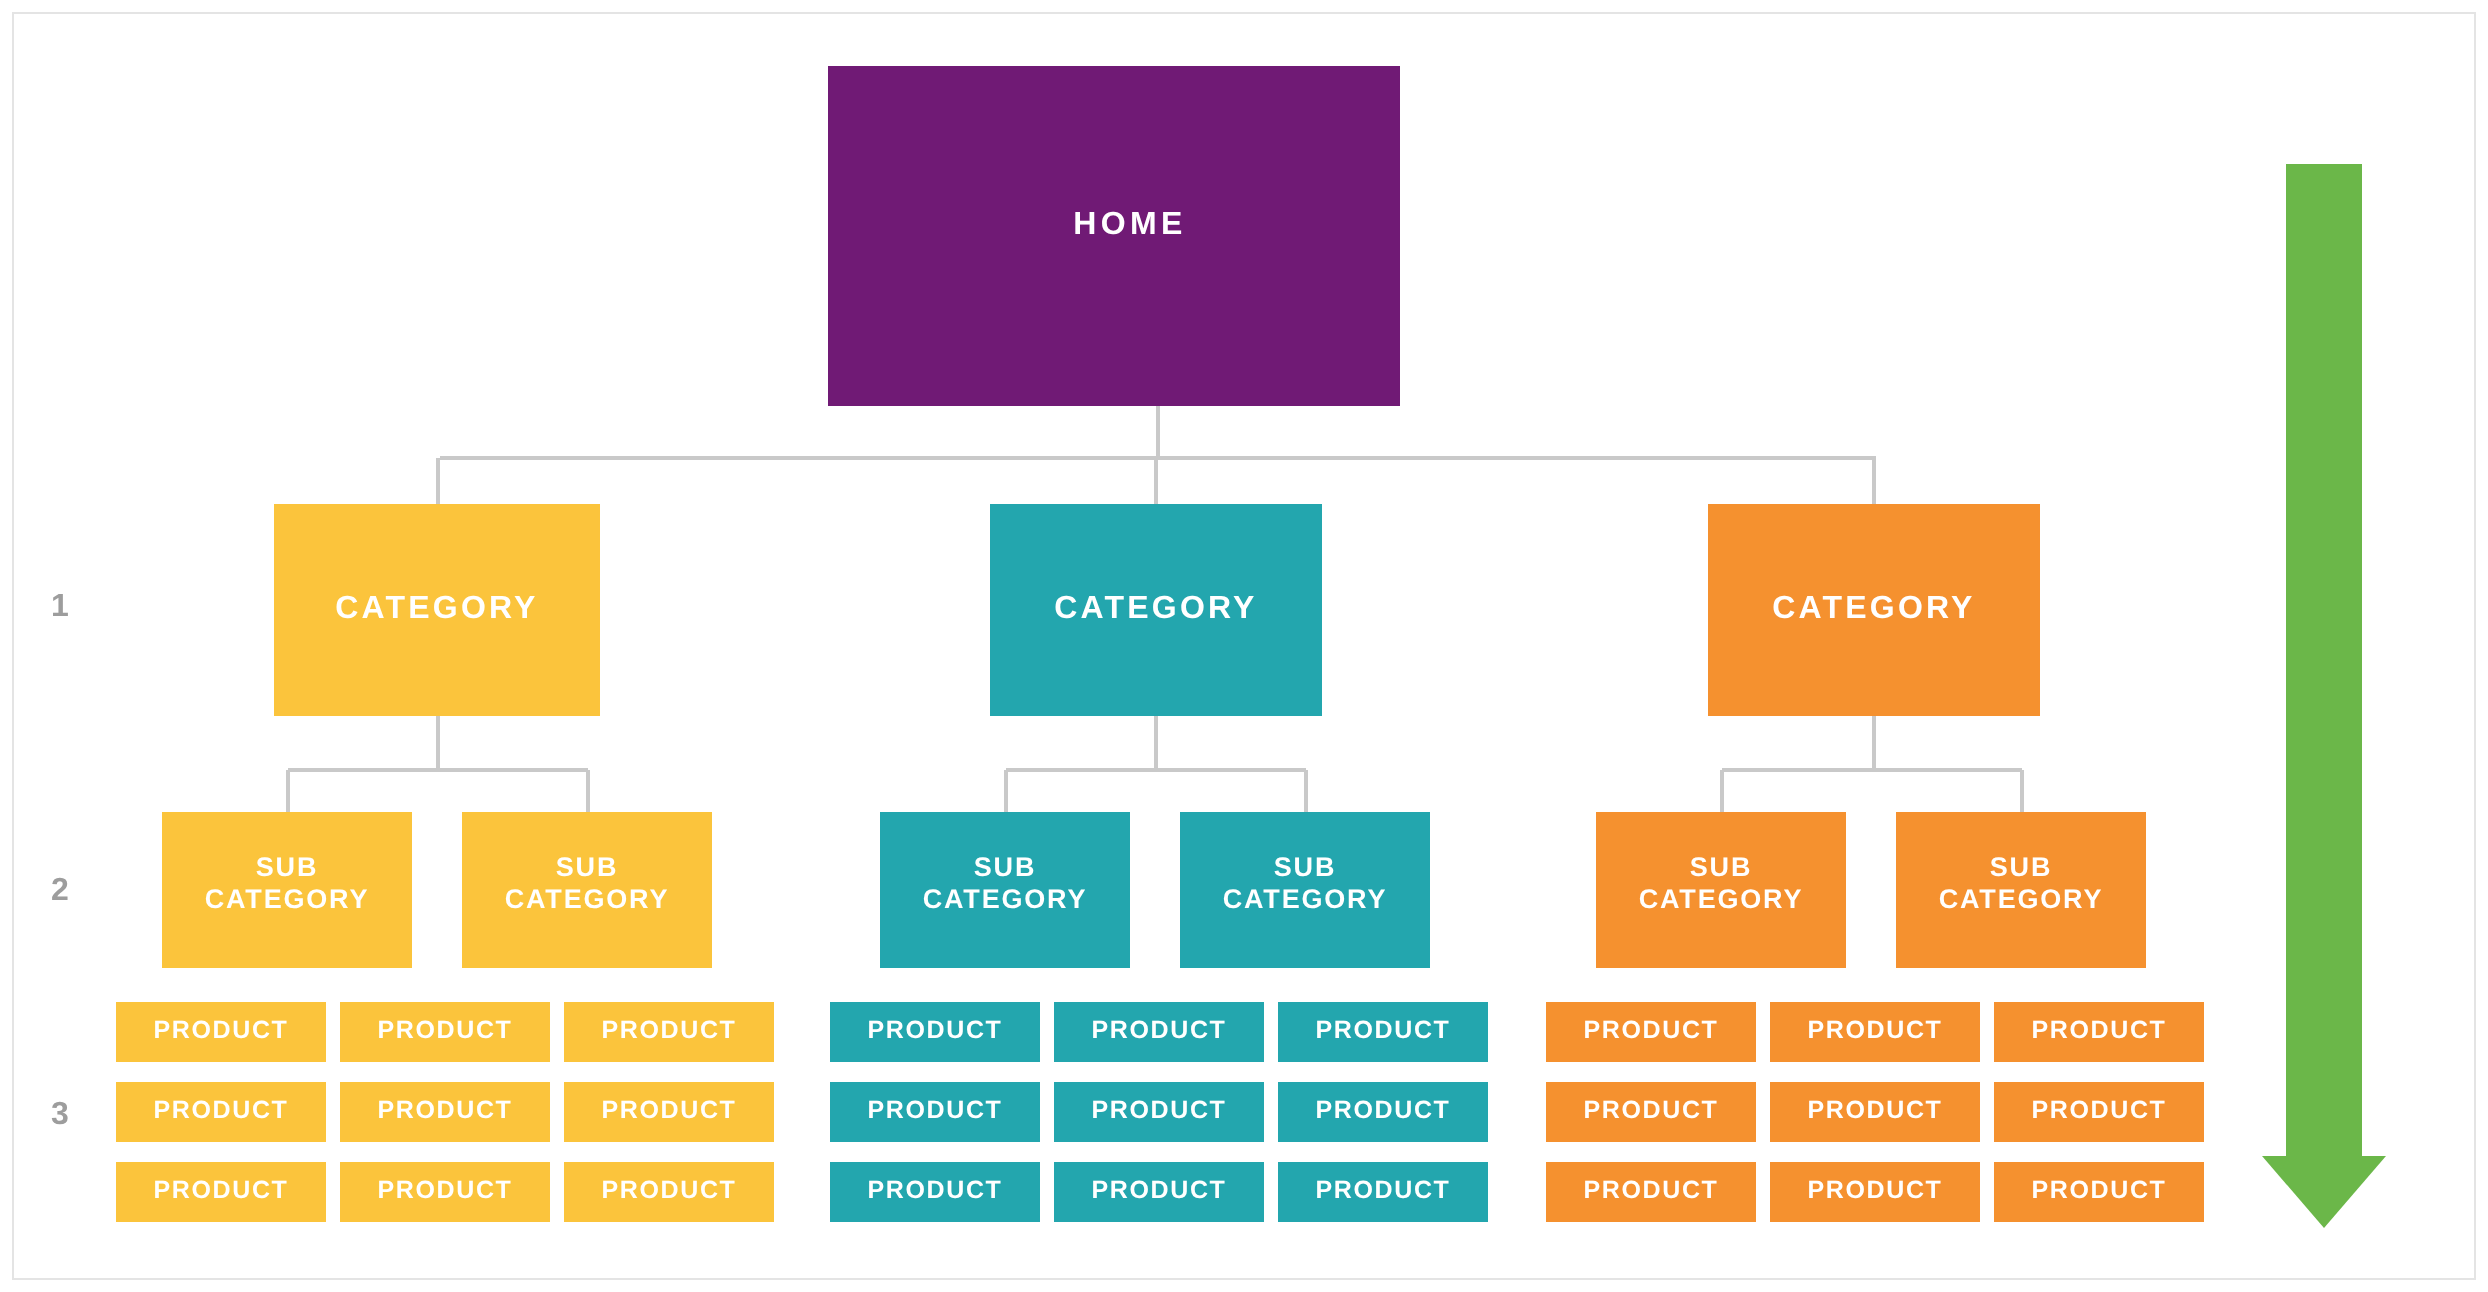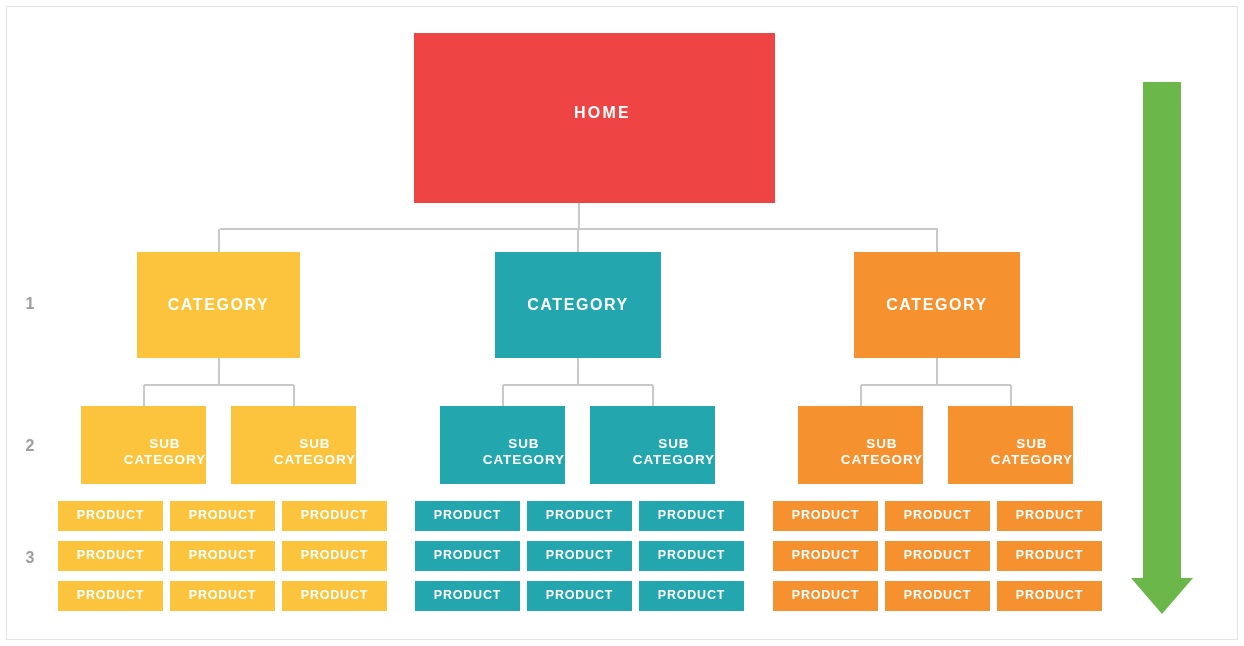--- a/index.html
+++ b/index.html
@@ -64,22 +64,21 @@
     padding-top: 70px;
   }
   .node-category {
     font-size: 16px;
     letter-spacing: 1.6px;
   }
   .node-subcategory {
     font-size: 13.5px;
     letter-spacing: 0.9px;
     align-items: flex-start;
-    padding-top: 30px;
-    justify-content: flex-end;
+    padding-top: 20px;
   }
   .node-product {
     font-size: 12.5px;
     letter-spacing: 0.8px;
   }
 
   
   .level-num {
     position: absolute;
     color: #9d9d9d;
@@ -150,21 +149,21 @@
       <div class="line-v" style="left: 859.5px; top: 385px; height: 21px; background: rgb(201, 201, 201);"></div>
       <div class="line-v" style="left: 1009.5px; top: 385px; height: 21px; background: rgb(201, 201, 201);"></div>
     </div>
 
   <div id="level-markers">
       <div class="level-num" style="left: 18px; top: 295px; color: rgb(157, 157, 157);">1</div>
       <div class="level-num" style="left: 18px; top: 437px; color: rgb(157, 157, 157);">2</div>
       <div class="level-num" style="left: 18px; top: 549px; color: rgb(157, 157, 157);">3</div>
     </div>
 
-  <div class="node node-home" id="home-node" style="left: 414px; top: 33px; width: 361px; height: 170px; background: #ef4444; padding-left: 16px;">HOME</div>
+  <div class="node node-home" id="home-node" style="left: 414px; top: 33px; width: 286px; height: 170px; background: #701a75; padding-left: 16px;">HOME</div>
 
   <div id="nodes">
       <div class="node node-category" style="left: 137px; top: 252px; width: 163px; height: 106px; background: rgb(251, 196, 60); color: rgb(255, 255, 255);">
         <span>CATEGORY</span>
       </div>
       <div class="node node-subcategory" style="left: 81px; top: 406px; width: 125px; height: 78px; background: rgb(251, 196, 60); color: rgb(255, 255, 255);">
         <span>SUB<br>CATEGORY</span>
       </div>
       <div class="node node-subcategory" style="left: 231px; top: 406px; width: 125px; height: 78px; background: rgb(251, 196, 60); color: rgb(255, 255, 255);">
         <span>SUB<br>CATEGORY</span>

